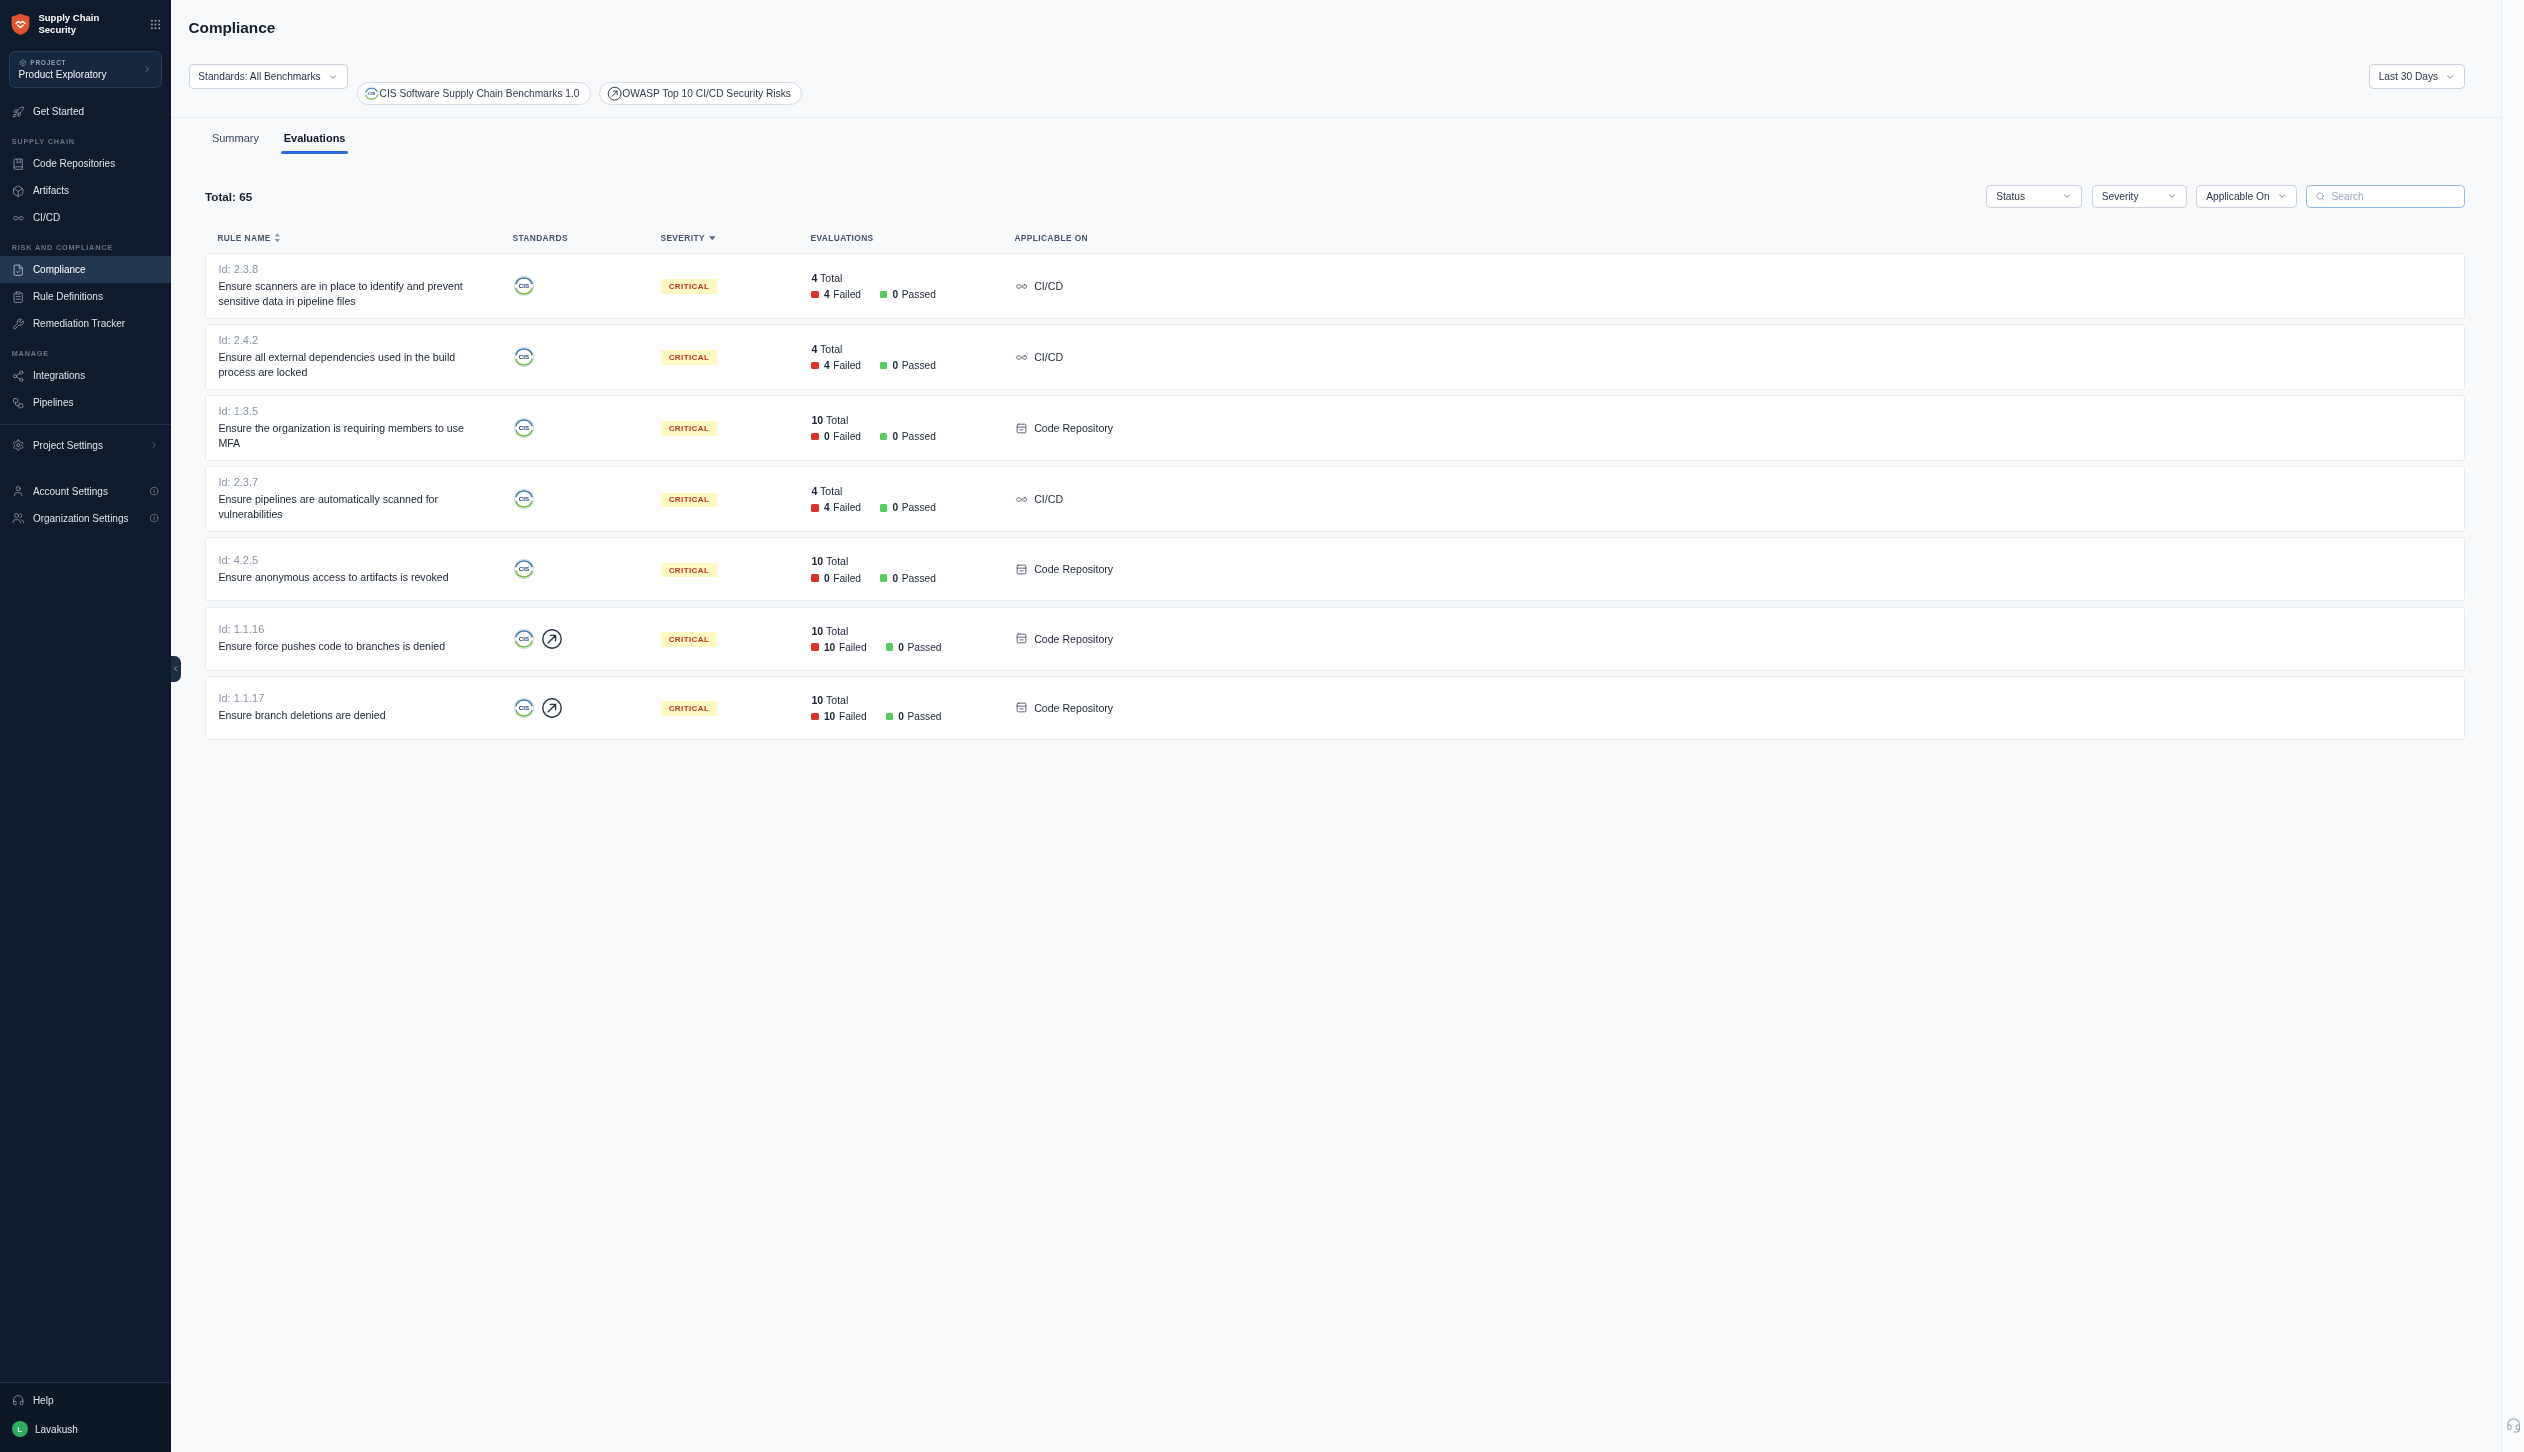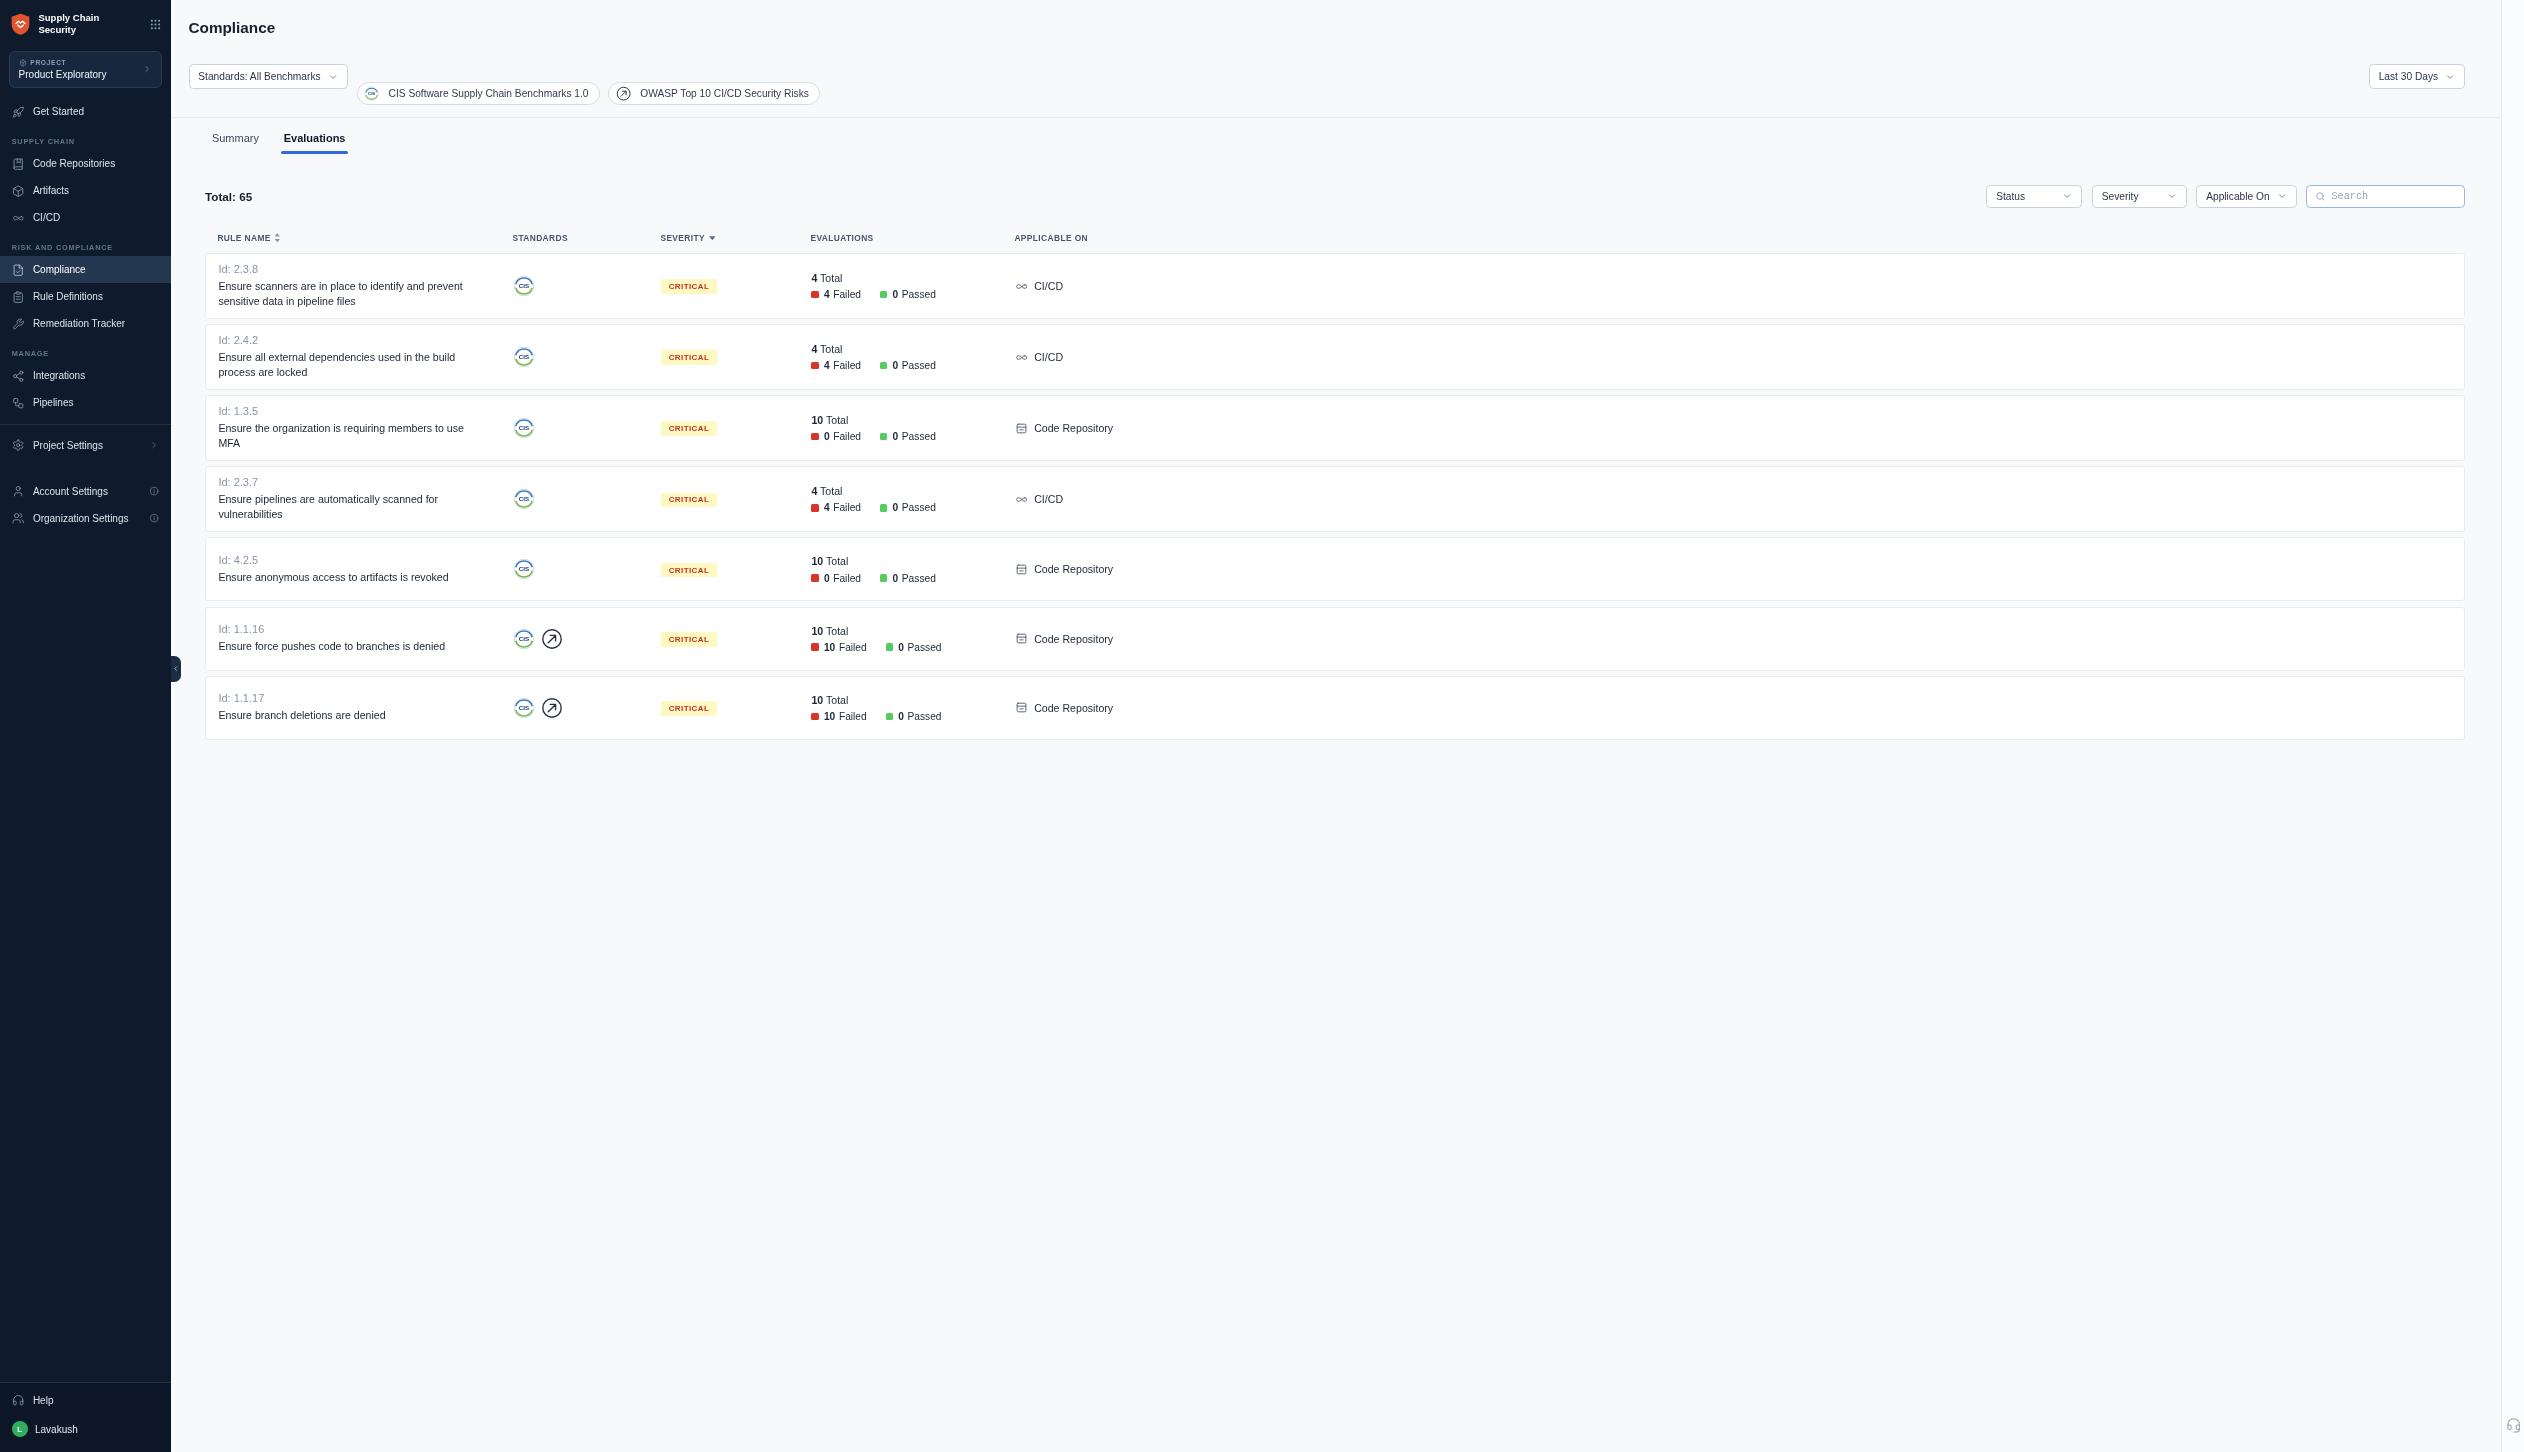--- a/index.html
+++ b/index.html
@@ -61,21 +61,21 @@
   .page-title { font-size: 15.3px; font-weight: bold; color: #15202e; margin-top: 7.3px; }
   .toolbar { display: flex; align-items: center; gap: 8.8px; margin-top: 11.7px; margin-bottom: 11.7px; }
   .select-btn {
     height: 25px; background: #fff; border: 0.7px solid #c9d3e0; border-radius: 4.4px;
     display: inline-flex; align-items: center; gap: 7.3px; padding: 0 8.8px;
     font-size: 10.2px; color: #2a3648; cursor: pointer; font-family: inherit;
   }
   .chev { flex: none; display: flex; color: #64748b; }
   .chip {
     height: 23.4px; background: #fff; border: 0.7px solid #d4dce6; border-radius: 11.7px;
-    display: inline-flex; align-items: center; gap: 9px; padding: 0 10.2px 0 6.6px;
+    display: inline-flex; align-items: center; gap: 0; padding: 0 10.2px 0 6.6px;
     font-size: 10.2px; color: #2f3b4e; cursor: pointer; margin-top: 33px;
   }
   .chip-icon { display: flex; width: 15.3px; height: 15.3px; }
   .chip-icon svg { width: 15.3px; height: 15.3px; }
   .date-range { margin-left: auto; }
   .divider-h { height: 0.7px; background: #e6ebf1; flex: none; }
   .tabs { display: flex; gap: 19px; padding: 0 0 0 38px; margin-top: 7.3px; }
   .tab { padding: 7.3px 2.9px 9.5px; font-size: 11px; color: #3c4a5e; cursor: pointer; position: relative; }
   .tab.active { color: #101828; font-weight: bold; }
   .tab.active::after { content: ""; position: absolute; left: 0; right: 0; bottom: 0; height: 2.2px; background: #3069e0; border-radius: 1.5px; }
@@ -87,21 +87,21 @@
   .filter-btn { height: 23.4px; justify-content: space-between; }
   .w-status { min-width: 96px; }
   .w-severity { min-width: 95px; }
   .w-applicable { min-width: 100px; }
   .search-box {
     width: 159px; height: 23.4px; background: #fff; border: 1.1px solid #93b9e6; border-radius: 4.4px;
     display: flex; align-items: center; gap: 5.8px; padding: 0 7.3px; cursor: text;
   }
   .search-box input {
     border: none; outline: none; flex: 1; min-width: 0; background: transparent;
-    font-size: 10.2px; color: #334155; font-family: Liberation Mono, monospace;
+    font-size: 10.2px; color: #334155; font-family: Liberation Sans, sans-serif;
   }
   .search-box input::placeholder { color: #9aa7b8; }
   .search-ico { display: flex; color: #8a95a6; }
 
   .table-header {
     display: grid; grid-template-columns: 295px 148px 150px 204px 1fr;
     padding-left: 12.4px; margin-top: 25px; align-items: center;
   }
   .th { font-size: 8.4px; font-weight: bold; letter-spacing: 0.4px; color: #46556b; display: flex; align-items: center; gap: 3.7px; cursor: pointer; }
   .rows { margin-top: 10.2px; display: flex; flex-direction: column; gap: 5.1px; }

